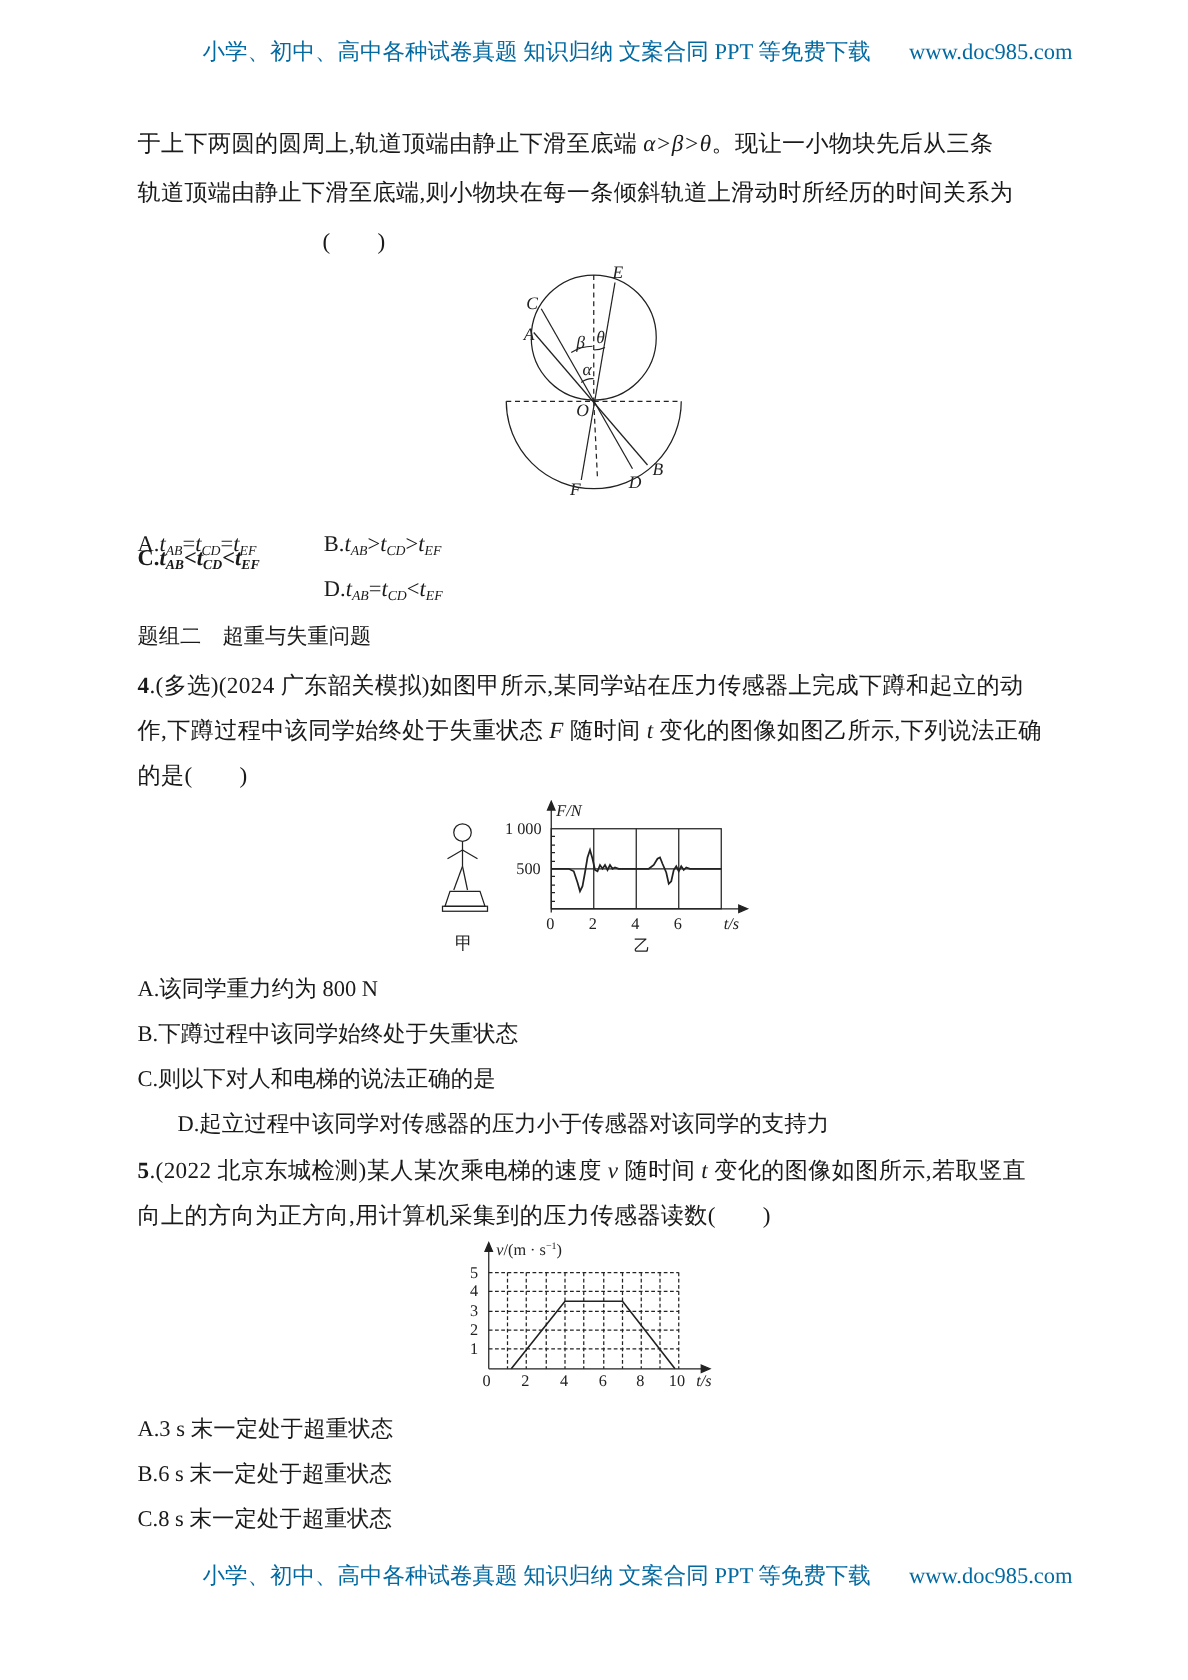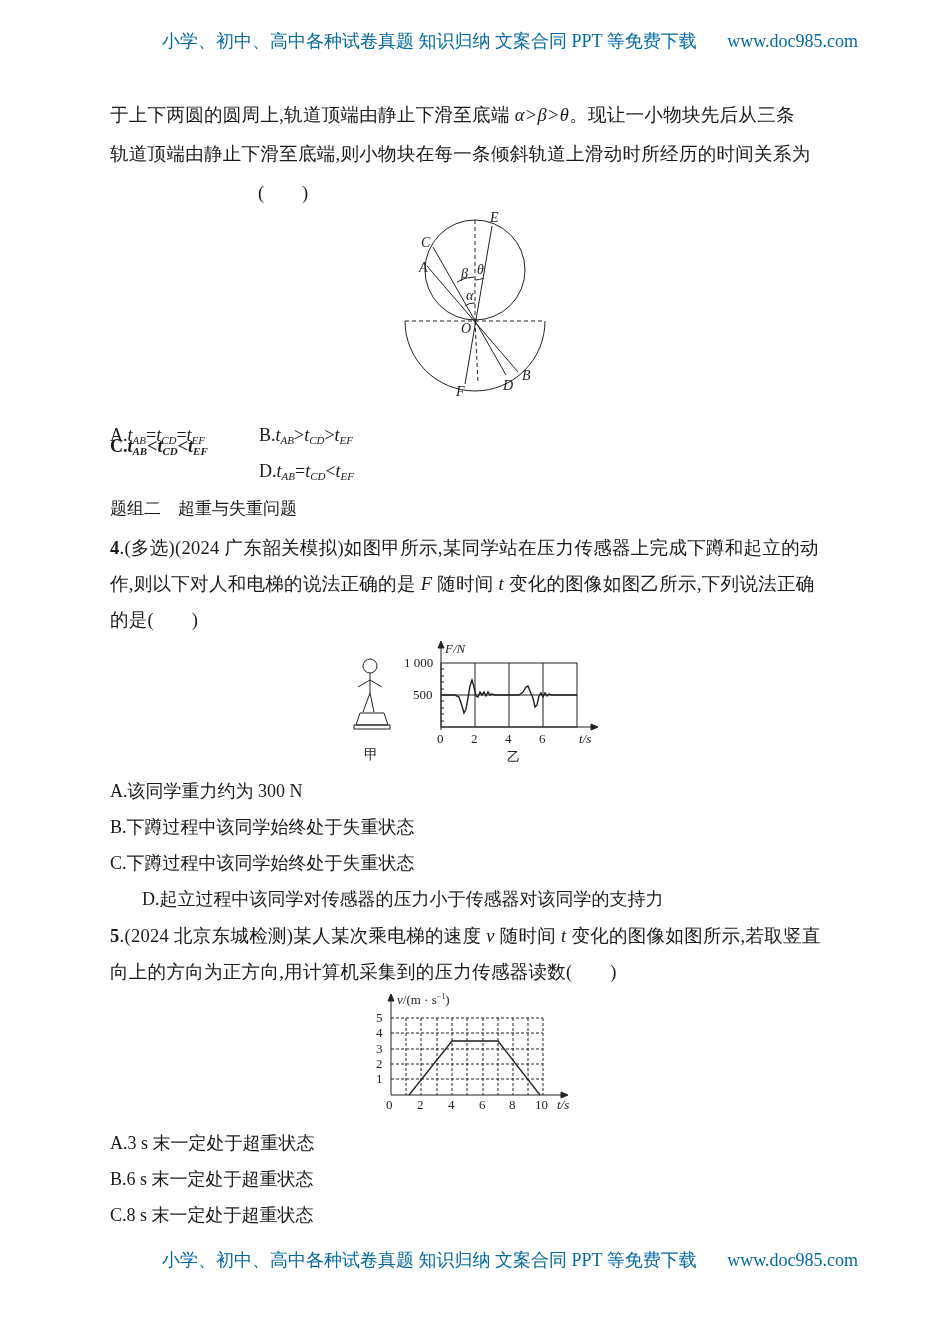--- a/index.html
+++ b/index.html
@@ -68,21 +68,21 @@
 <div class="abs opt" style="left:259px; top:461px;">
   <span>D.</span><span class="it">t</span><sub>AB</sub><span>=</span><span class="it">t</span><sub>CD</sub><span>&lt;</span><span class="it">t</span><sub>EF</sub>
 </div>
 
 <div class="abs section" style="left:110px; top:497px;">题组二　超重与失重问题</div>
 
 <div class="abs line" style="left:110px; top:535px;">
   <b>4</b><span>.(多选)(2024 广东韶关模拟)如图甲所示,某同学站在压力传感器上完成下蹲和起立的动</span>
 </div>
 <div class="abs line" style="left:110px; top:571px;">
-  <span>作,则以下对人和电梯的说法正确的是 </span><span class="it">F</span><span> 随时间 </span><span class="it">t</span><span> 变化的图像如图乙所示,下列说法正确</span>
+  <span>作,下蹲过程中该同学始终处于失重状态 </span><span class="it">F</span><span> 随时间 </span><span class="it">t</span><span> 变化的图像如图乙所示,下列说法正确</span>
 </div>
 <div class="abs line" style="left:110px; top:607px;">的是(　　)</div>
 
 <svg class="abs" style="left:350px; top:655px;" width="45" height="110" viewBox="0 0 45 110">
   <g fill="none" stroke="#222" stroke-width="1">
     <circle cx="20" cy="11" r="7"></circle>
     <line x1="20" y1="18" x2="20" y2="38"></line>
     <line x1="8" y1="32" x2="20" y2="25"></line>
     <line x1="32" y1="32" x2="20" y2="25"></line>
     <line x1="20" y1="38" x2="13" y2="57"></line>
@@ -113,27 +113,27 @@
     <text x="8" y="59">500</text>
     <text x="32" y="103">0</text>
     <text x="66" y="103">2</text>
     <text x="100" y="103">4</text>
     <text x="134" y="103">6</text>
     <text x="174" y="103" font-style="italic">t/s</text>
     <text x="102" y="121">乙</text>
   </g>
 </svg>
 
-<div class="abs opt" style="left:110px; top:779px;">A.该同学重力约为 300 N</div>
+<div class="abs opt" style="left:110px; top:779px;">A.该同学重力约为 800 N</div>
 <div class="abs opt" style="left:110px; top:815px;">B.下蹲过程中该同学始终处于失重状态</div>
-<div class="abs opt" style="left:110px; top:851px;">C.下蹲过程中该同学始终处于失重状态</div>
+<div class="abs opt" style="left:110px; top:851px;">C.则以下对人和电梯的说法正确的是</div>
 <div class="abs opt" style="left:110px; top:887px;margin-left:32px;">D.起立过程中该同学对传感器的压力小于传感器对该同学的支持力</div>
 
 <div class="abs line" style="left:110px; top:923px;">
-  <b>5</b><span>.(2024 北京东城检测)某人某次乘电梯的速度 </span><span class="it">v</span><span> 随时间 </span><span class="it">t</span><span> 变化的图像如图所示,若取竖直</span>
+  <b>5</b><span>.(2022 北京东城检测)某人某次乘电梯的速度 </span><span class="it">v</span><span> 随时间 </span><span class="it">t</span><span> 变化的图像如图所示,若取竖直</span>
 </div>
 <div class="abs line" style="left:110px; top:959px;">向上的方向为正方向,用计算机采集到的压力传感器读数(　　)</div>
 
 <svg class="abs" style="left:365px; top:990px;" width="215" height="125" viewBox="0 0 215 125">
   <g stroke="#222" stroke-width="1" fill="none">
     <g stroke-dasharray="3,2">
       <line x1="26" y1="28" x2="178" y2="28"></line>
       <line x1="26" y1="43" x2="178" y2="43"></line>
       <line x1="26" y1="59" x2="178" y2="59"></line>
       <line x1="26" y1="74" x2="178" y2="74"></line>

